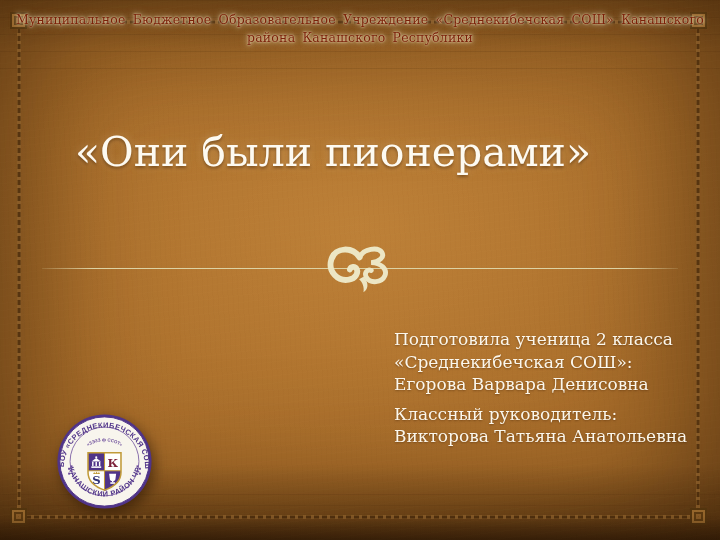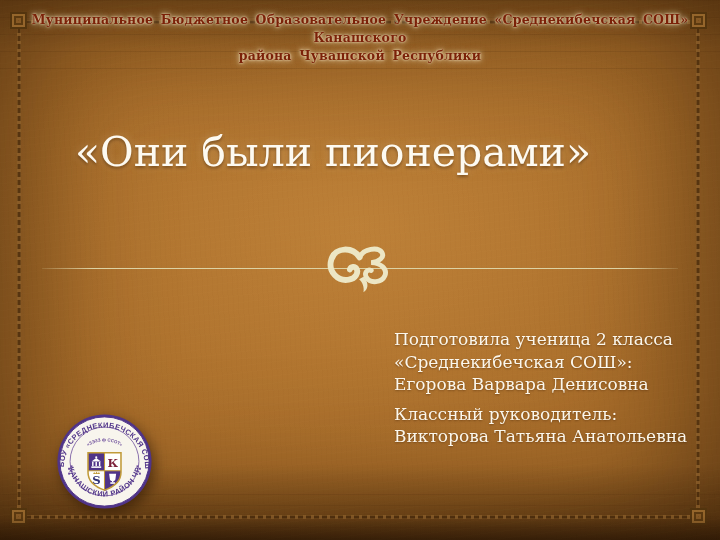--- a/index.html
+++ b/index.html
@@ -33,21 +33,21 @@
   .fe-left{left:17px;top:28px;bottom:28px;}
   .fe-right{left:696px;top:28px;bottom:28px;}
   .knot{position:absolute;width:17px;height:17px;background:#7c501e;
     box-shadow:inset 0 0 0 2px #52340e, inset 0 0 0 4px #9a6a2e, inset 0 0 0 6px #5c3a10, inset 0 0 0 8px #8a5c26;
     opacity:.92;}
   .knot.tl{left:10px;top:12px;} .knot.tr{left:690px;top:12px;}
   .knot.bl{left:10px;top:508px;} .knot.br{left:690px;top:508px;}
   
   .header{
     position:absolute;left:0;top:11px;width:720px;text-align:center;
-    font-size:12.5px;font-weight:bold;line-height:18px;letter-spacing:.2px;word-spacing:3px;
+    font-size:12.5px;font-weight:normal;line-height:18px;letter-spacing:.2px;word-spacing:3px;
     color:#7b2108;
     text-shadow:0 0 2px #f2e5c2, 0 0 5px rgba(244,229,192,.85), 0 0 9px rgba(244,229,192,.55);
     z-index:5;}
   
   .title{
     position:absolute;left:0;top:126px;width:666px;text-align:center;
     font-size:41px;line-height:52px;color:#fdfaf1;
     text-shadow:0 2px 3px rgba(60,28,0,.45), 0 0 10px rgba(255,240,205,.25);
     z-index:4;}
   
@@ -81,21 +81,21 @@
   <div class="frame-edge fe-h fe-bottom"></div>
   <div class="frame-edge fe-v fe-left"></div>
   <div class="frame-edge fe-v fe-right"></div>
   <div class="knot tl"></div>
   <div class="knot tr"></div>
   <div class="knot bl"></div>
   <div class="knot br"></div>
 
   <div class="header">
     <div>Муниципальное  Бюджетное  Образовательное  Учреждение  «Среднекибечская СОШ» Канашского</div>
-    <div>района Чувашской Республики</div>
+    <div>района Канашского Республики</div>
   </div>
 
   <div class="title">
     <div>«Они были пионерами»</div>
   </div>
 
   <div class="divider">
     <div class="divider-line"></div>
     <svg class="flourish" width="70" height="50" viewBox="0 0 72 50">
       <g fill="none" stroke="#ece6c4" stroke-linecap="round">

